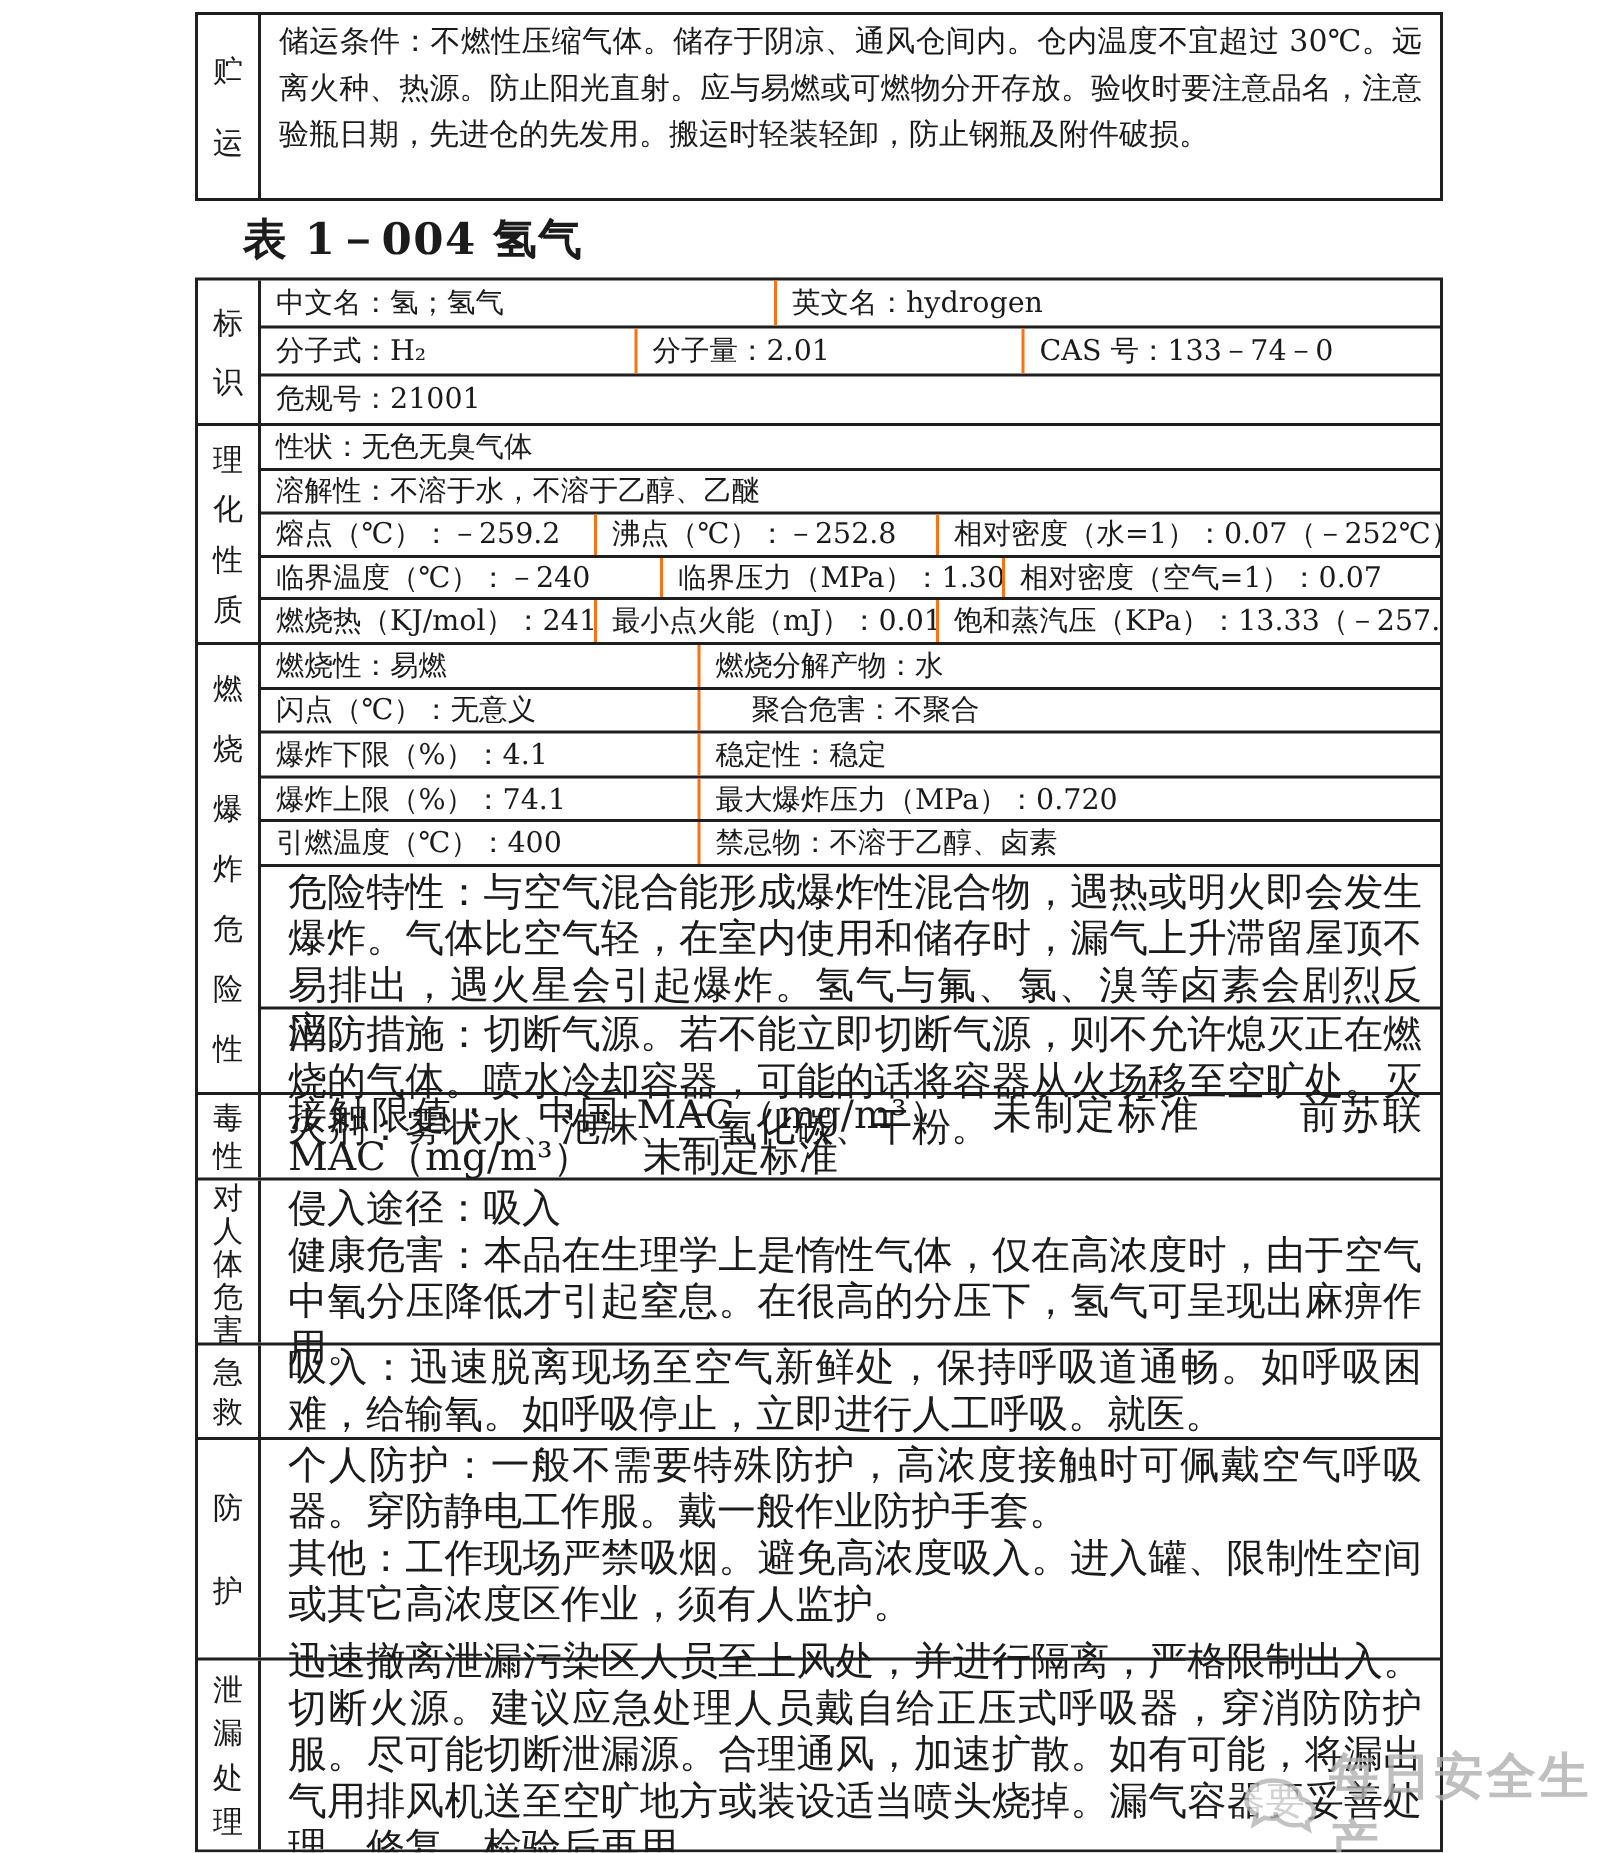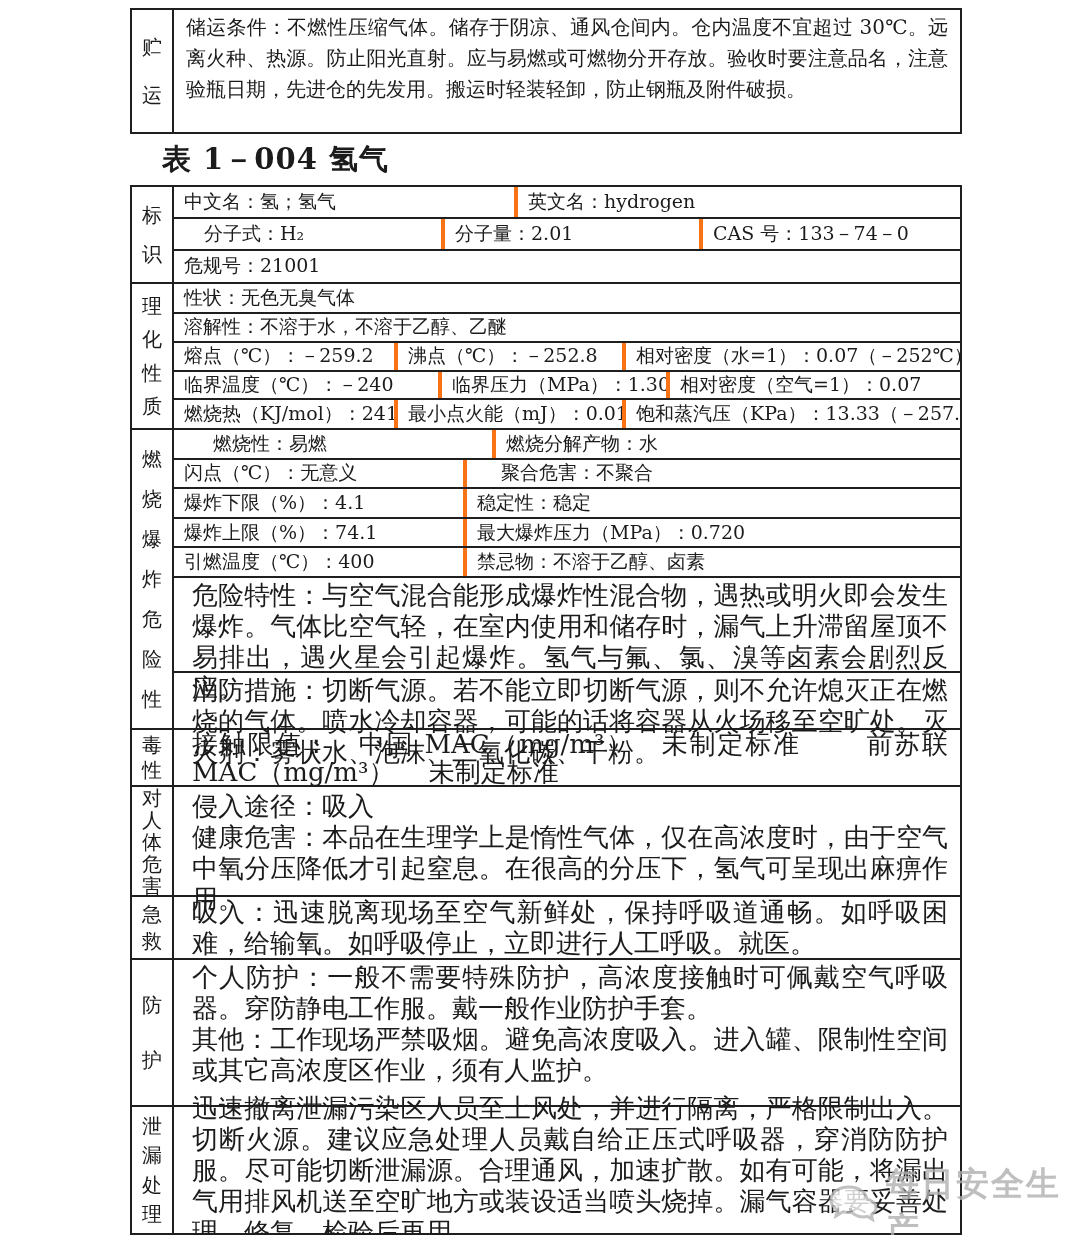--- a/index.html
+++ b/index.html
@@ -15,21 +15,21 @@
     display:flex;flex-direction:column;justify-content:space-evenly;align-items:center;
     font-size:20px;line-height:22px;
   }
   .sec-body{flex:1;display:flex;flex-direction:column;min-width:0;box-sizing:border-box;}
   .row{display:flex;box-sizing:border-box;border-bottom:2px solid #1f1f1f;}
   .row.last{border-bottom:none;}
   .cell{
     box-sizing:border-box;display:flex;align-items:center;
     padding:0 8px 0 10px;font-size:19px;white-space:nowrap;overflow:hidden;
   }
-  .cell.bord{border-right:4px solid #f97316;}
+  .cell.bord{border-right:2px solid #f97316;}
   .para{
     box-sizing:border-box;font-size:26px;line-height:31px;
     padding:2px 12px 2px 18px;text-align:justify;
   }
   .para.bb{border-bottom:2px solid #1f1f1f;}
   .storage-line1{display:flex;column-gap:56px;height:30px;align-items:center;font-size:20px;white-space:nowrap;}
   .storage-body{padding:2px 12px 0 12px;}
   .storage-para{font-size:20px;line-height:31px;text-align:justify;}
   .doc-title{position:absolute;left:162px;top:140px;font-size:29px;font-weight:bold;letter-spacing:1px;}
   .watermark{
@@ -63,21 +63,21 @@
       <div class="sec-label">
           <div>标</div>
           <div>识</div>
         </div>
       <div class="sec-body">
         <div class="row" style="height:33px;">
           <div class="cell bord" style="width:344px;">中文名：氢；氢气</div>
           <div class="cell" style="flex:1;">英文名：hydrogen</div>
         </div>
         <div class="row" style="height:32px;">
-          <div class="cell bord" style="width:251px;margin-left:20px;">分子式：H₂</div>
+          <div class="cell bord" style="width:251px;">分子式：H₂</div>
           <div class="cell bord" style="width:258px;">分子量：2.01</div>
           <div class="cell" style="flex:1;">CAS 号：133－74－0</div>
         </div>
         <div class="row last" style="height:32px;">
           <div class="cell" style="flex:1;">危规号：21001</div>
         </div>
       </div>
     </div>
 
     <div class="sec" style="height:146px;">
@@ -116,21 +116,21 @@
       <div class="sec-label">
           <div>燃</div>
           <div>烧</div>
           <div>爆</div>
           <div>炸</div>
           <div>危</div>
           <div>险</div>
           <div>性</div>
         </div>
       <div class="sec-body">
-        <div class="row" style="height:30px;padding-left:29px;">
+        <div class="row" style="height:30px;">
           <div class="cell bord" style="width:293px;">燃烧性：易燃</div>
           <div class="cell" style="flex:1;">燃烧分解产物：水</div>
         </div>
         <div class="row" style="height:30px;gap:24px;">
           <div class="cell bord" style="width:293px;">闪点（℃）：无意义</div>
           <div class="cell" style="flex:1;">聚合危害：不聚合</div>
         </div>
         <div class="row" style="height:30px;">
           <div class="cell bord" style="width:293px;">爆炸下限（%）：4.1</div>
           <div class="cell" style="flex:1;">稳定性：稳定</div>

